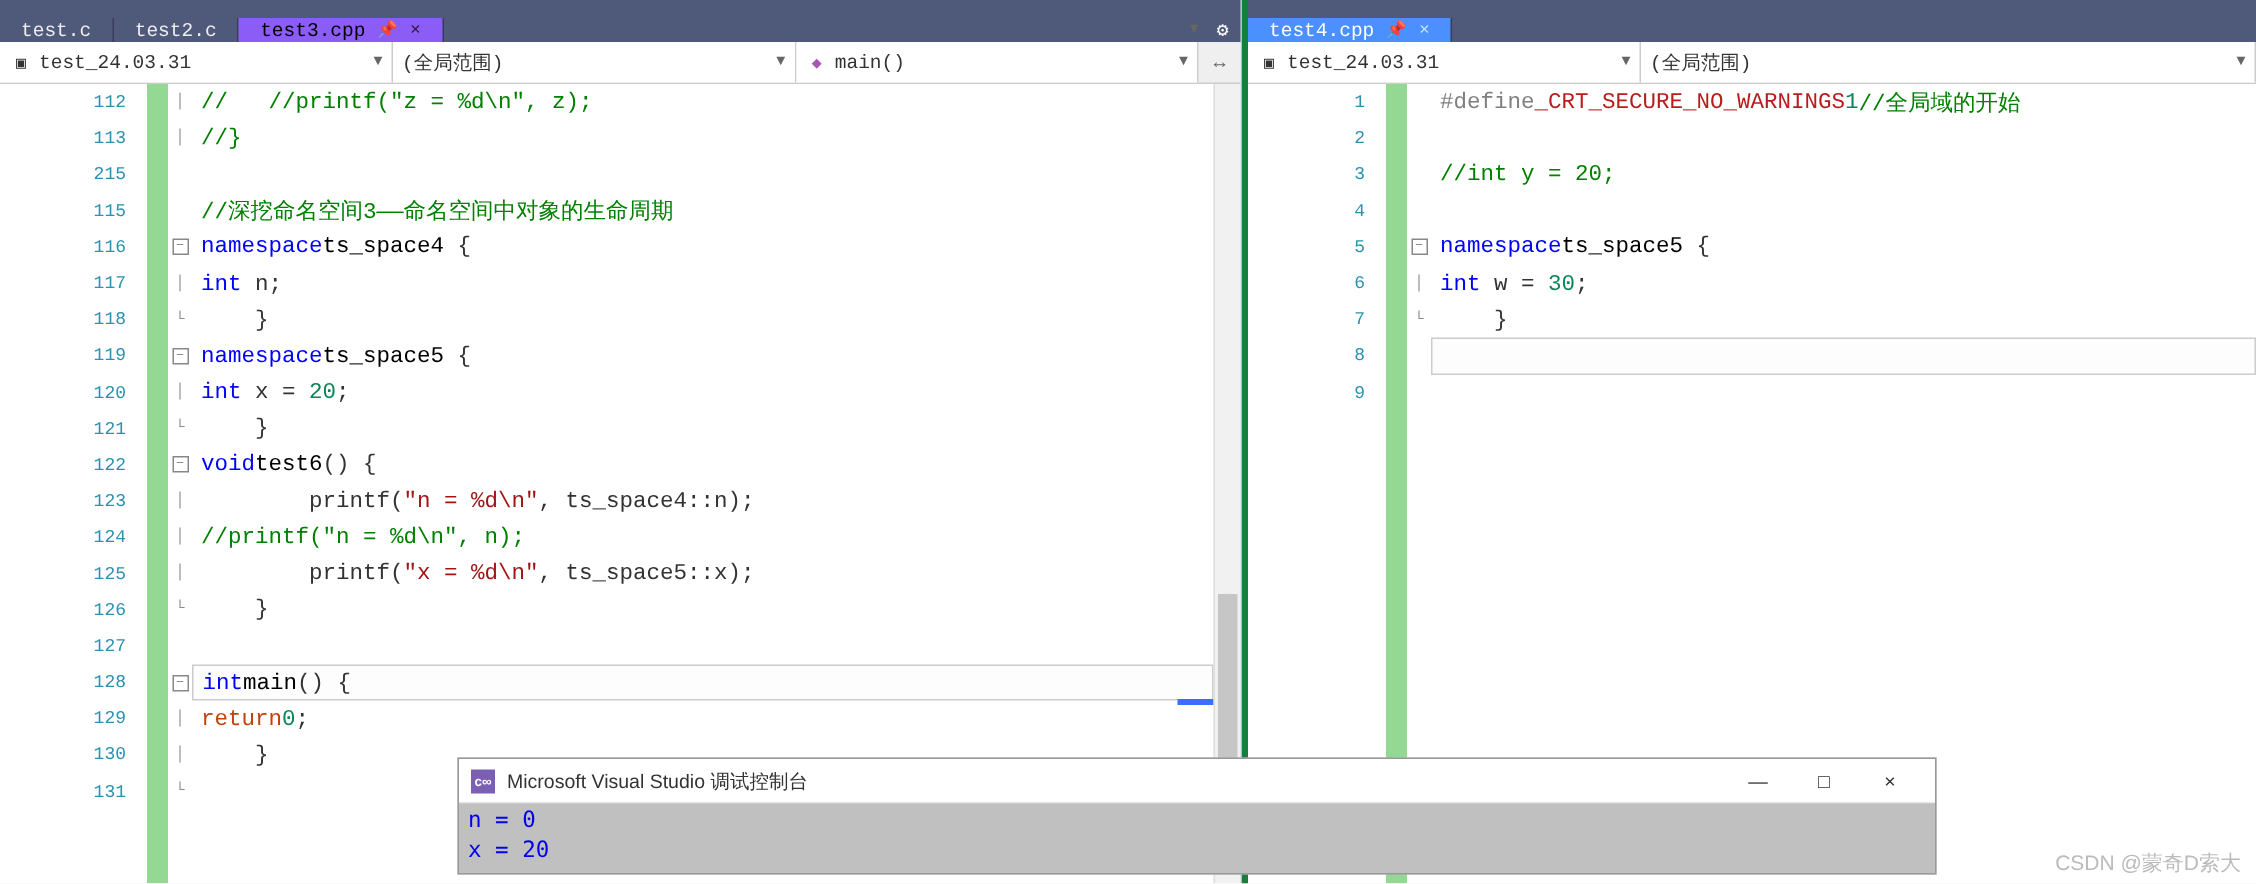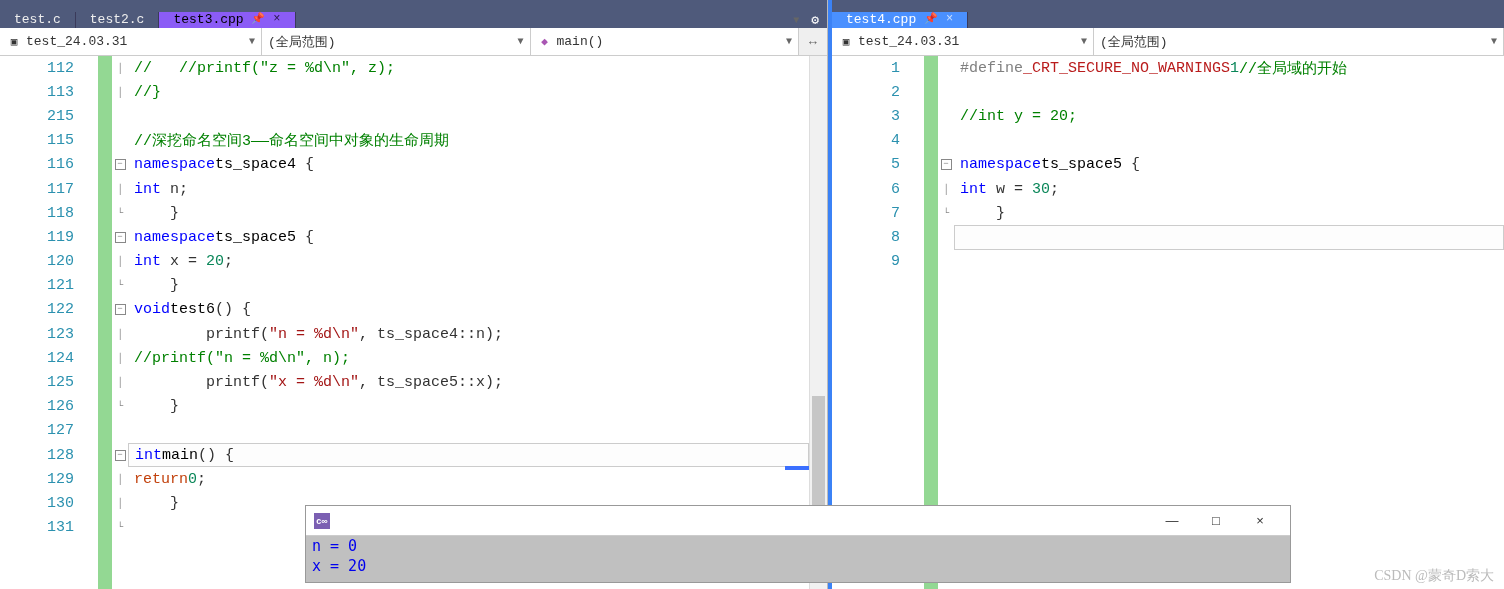--- a/index.html
+++ b/index.html
@@ -1,40 +1,40 @@
 <!DOCTYPE html>
 <html><head>
 <meta charset="utf-8">
 <style>
 html,body{margin:0;padding:0;height:100%;font-family:Consolas,'Courier New',monospace;font-size:15px;background:#fff;color:#333;overflow:hidden}
 *{box-sizing:border-box}
 .root{display:flex;width:1504px;height:589px;background:#e9e9f0}
 .pane{display:flex;flex-direction:column;background:#fff}
 .pane-left{width:828px;border-right:1px solid #bbb}
-.pane-right{flex:1;border-left:4px solid #3b82f6}
+.pane-right{flex:1;border-left:4px solid #15803d}
 .tabstrip{display:flex;align-items:flex-end;height:28px;background:#4f5a7b;font-size:13px}
 .tabstrip-right{background:#4f5a7b}
-.tab{padding:0 14px;height:16px;display:flex;align-items:flex-start;gap:8px;border-right:1px solid #3a3a5a;color:#eee;cursor:pointer}
+.tab{padding:0 14px;height:16px;display:flex;align-items:center;gap:8px;border-right:1px solid #3a3a5a;color:#eee;cursor:pointer}
 .tab.active-left{background:#8b5cf6;color:#000}
 .tab.active-right{background:#4a90ff;color:#fff}
 .tab .x{opacity:.7;font-size:12px}
 .tab-pin{font-size:11px;color:#000}
 .tabstrip .spacer{flex:1}
 .tab-extra{display:flex;align-items:center;gap:8px;padding:0 8px;color:#fff;font-size:13px}
 .nav{display:flex;height:28px;background:#efefef;border-bottom:1px solid #ccc;font-size:13px}
 .nav-box{display:flex;align-items:center;padding:0 6px;border-right:1px solid #ccc;background:#fff}
 .nav-box.first{width:262px}
 .nav-box.mid{flex:1}
 .nav-box .ico{width:16px;height:16px;margin-right:4px;display:inline-flex;align-items:center;justify-content:center;font-size:11px}
 .nav-box .dd{margin-left:auto;color:#666;font-size:10px}
 .nav-extra{width:28px;display:flex;align-items:center;justify-content:center;color:#666}
 .editor{flex:1;display:flex;position:relative;overflow:hidden}
 .gutter{width:98px;display:flex;flex-direction:column;background:#fff}
 .gutter-right{width:92px}
-.ln{height:24.2px;display:flex;align-items:center;justify-content:flex-end;padding-right:24px;color:#2b91af;font-size:15px}
+.ln{height:24.2px;display:flex;align-items:center;justify-content:flex-end;padding-right:14px;color:#2b91af;font-size:12px}
 .bar{width:14px;background:#93d893}
 .code-col{flex:1;position:relative}
 .codeline{height:24.2px;display:flex;align-items:center;white-space:pre;padding-left:6px}
 .fold-col{width:16px;display:flex;flex-direction:column}
 .foldcell{height:24.2px;display:flex;align-items:center;justify-content:center;font-size:10px;color:#888}
 .foldcell .box{width:11px;height:11px;border:1px solid #888;display:flex;align-items:center;justify-content:center;font-size:9px;line-height:1;color:#888;background:#fff}
 .box-around{border:1px solid #ccc;background:#fdfdfd}
 .scroll-v{width:18px;background:#f1f1f1;border-left:1px solid #ddd;position:relative}
 .scroll-thumb{position:absolute;left:2px;right:2px;top:18px;height:160px;background:#c6c6c6}
 .kw{color:#0000ff}
@@ -47,21 +47,21 @@
 .purple{color:#c2410c}
 .bluecaret{position:absolute;width:28px;height:4px;background:#3a6fff}
 .console{position:absolute;left:305px;top:505px;width:986px;height:78px;border:1px solid #999;background:#c0c0c0;z-index:50;font-size:13px}
 .console-title{height:30px;background:#fff;display:flex;align-items:center;padding:0 8px;border-bottom:1px solid #ccc;font-family:'Segoe UI',Tahoma,sans-serif;font-size:13px}
 .console-title .appico{width:16px;height:16px;background:#7b5fb2;margin-right:8px;display:flex;align-items:center;justify-content:center;color:#fff;font-size:9px;font-weight:bold}
 .console-title .wspacer{flex:1}
 .console-controls{display:flex}
 .console-controls span{width:44px;height:30px;display:flex;align-items:center;justify-content:center;font-size:13px}
 .console-body{padding:0 6px;font-family:Consolas,monospace;color:#0000ee;font-size:15px}
 .console-body div{line-height:20px}
-.watermark{position:absolute;right:10px;bottom:4px;color:#bbb;font-size:14px;z-index:99;font-family:Liberation Serif, serif}
+.watermark{position:absolute;right:10px;bottom:4px;color:#bbb;font-size:14px;z-index:99;font-family:Liberation Sans, sans-serif}
 .dd-handle{color:#666;padding:0 4px;font-size:10px}
 </style>
 </head>
 <body>
 
 <div class="root">
 
   <div class="pane pane-left">
     <div class="tabstrip">
       <div class="tab">
@@ -236,20 +236,21 @@
           <div class="codeline">    }</div>
           <div class="codeline box-around"></div>
           <div class="codeline"></div>
         </div>
     </div>
   </div>
 
   <div class="console">
     <div class="console-title">
       <span class="appico">c∞</span>
+      <span>Microsoft Visual Studio 调试控制台</span>
       <span class="wspacer"></span>
       <div class="console-controls">
         <span>—</span>
         <span>□</span>
         <span>×</span>
       </div>
     </div>
     <div class="console-body">
       <div>n = 0</div>
       <div>x = 20</div>

